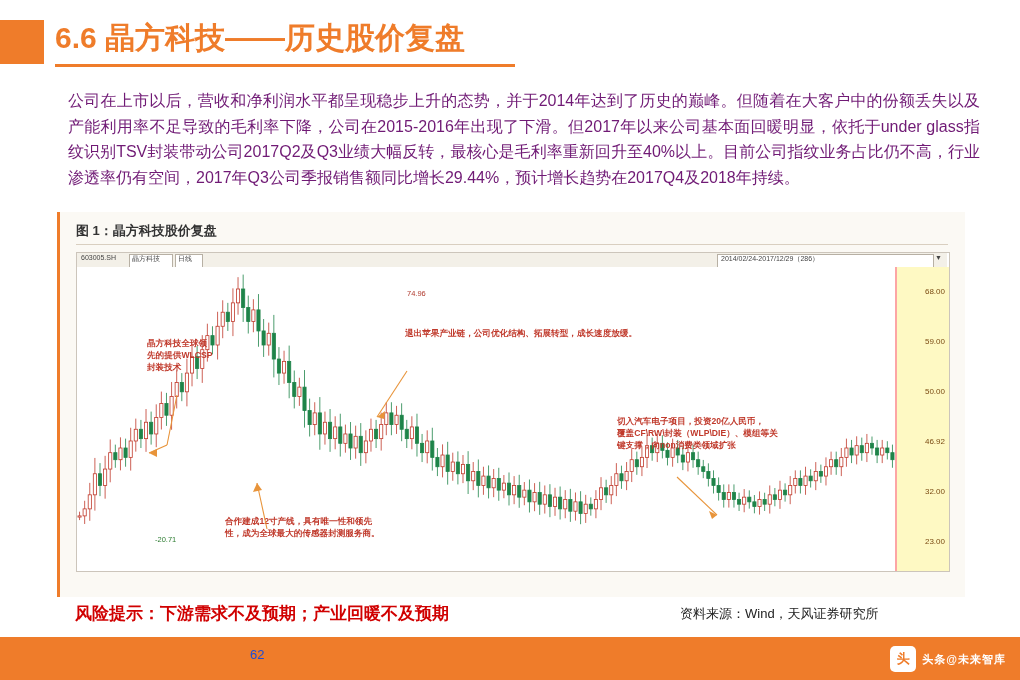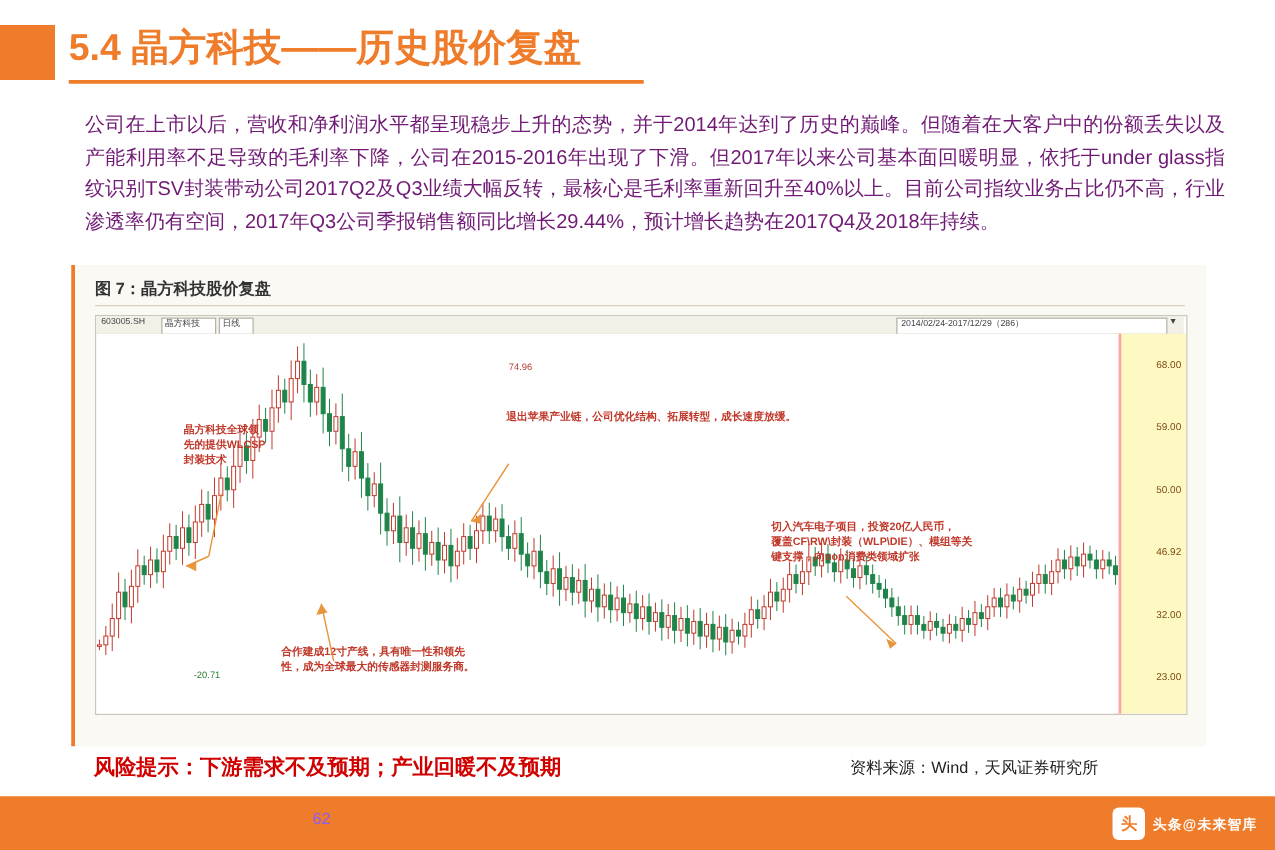--- a/index.html
+++ b/index.html
@@ -72,45 +72,45 @@
   }
   #source-note{
     position:absolute;left:680px;top:605px;
     font-size:13px;color:#222;white-space:nowrap;
   }
   #bottom-bar{
     position:absolute;left:0;top:637px;width:1020px;height:43px;background:#ef7c2a;
   }
   #page-number{
     position:absolute;left:250px;top:647px;
-    font-size:13px;color:#8b5cf6;
+    font-size:13px;color:#1d4ed8;
   }
   #watermark{
     position:absolute;right:14px;top:646px;display:flex;align-items:center;gap:6px;
   }
   #wm-logo{
     width:26px;height:26px;border-radius:5px;background:#ffffff;
     display:flex;align-items:center;justify-content:center;
     font-size:13px;font-weight:bold;color:#ef7c2a;
   }
   #wm-text{font-size:11px;color:#ffffff;font-weight:bold;letter-spacing:1px;}
 </style>
 </head>
 <body>
 
 <div id="title-bar">
   <div id="title-orange-block"></div>
-  <div id="title-text">5.4 晶方科技——历史股价复盘</div>
+  <div id="title-text">6.6 晶方科技——历史股价复盘</div>
   <div id="title-underline"></div>
 </div>
 
 <div id="paragraph">公司在上市以后，营收和净利润水平都呈现稳步上升的态势，并于2014年达到了历史的巅峰。但随着在大客户中的份额丢失以及产能利用率不足导致的毛利率下降，公司在2015-2016年出现了下滑。但2017年以来公司基本面回暖明显，依托于under glass指纹识别TSV封装带动公司2017Q2及Q3业绩大幅反转，最核心是毛利率重新回升至40%以上。目前公司指纹业务占比仍不高，行业渗透率仍有空间，2017年Q3公司季报销售额同比增长29.44%，预计增长趋势在2017Q4及2018年持续。</div>
 
 <div id="chart-card">
-  <div id="chart-caption">图 7：晶方科技股价复盘</div>
+  <div id="chart-caption">图 1：晶方科技股价复盘</div>
   <div id="chart-caption-line"></div>
 
   <div id="chart-frame">
 
     <div id="chart-header">
       <span class="hdr-txt" style="left:4px;">603005.SH</span>
       <span class="hdr-box" style="left:52px;width:42px;"></span>
       <span class="hdr-txt" style="left:55px;">晶方科技</span>
       <span class="hdr-box" style="left:98px;width:26px;"></span>
       <span class="hdr-txt" style="left:101px;">日线</span>

